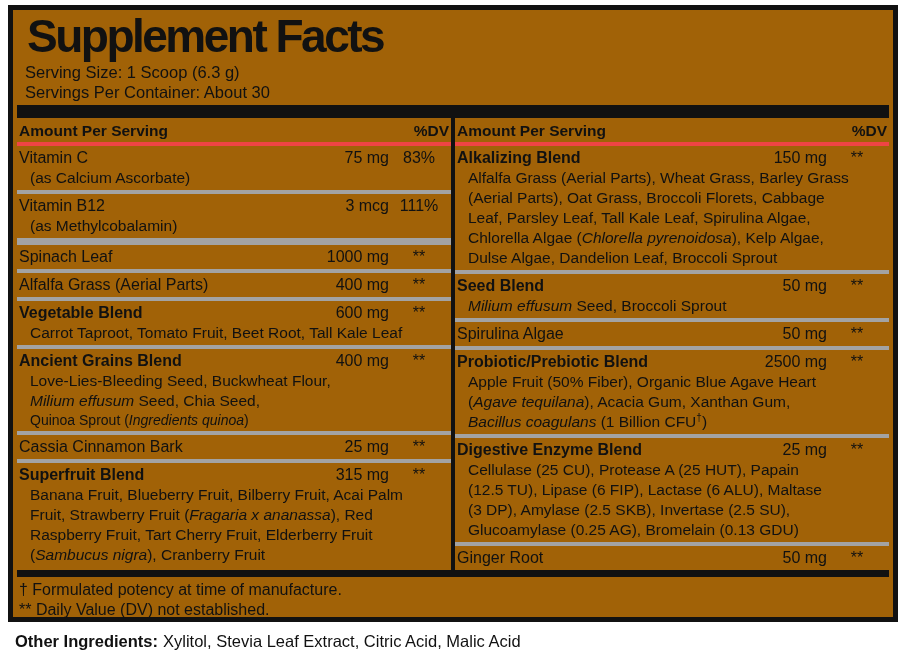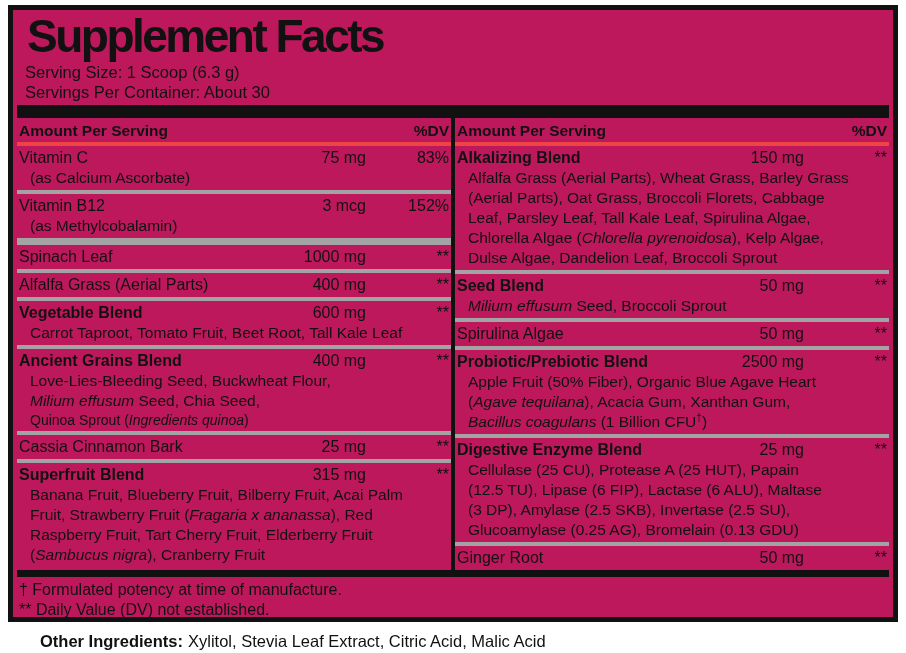--- a/index.html
+++ b/index.html
@@ -2,21 +2,21 @@
 <html><head>
 <meta charset="utf-8">
 <style>
   html,body{margin:0;padding:0;}
   body{
     width:906px;height:653px;background:#ffffff;position:relative;
     font-family:"Liberation Sans",sans-serif;color:#111111;overflow:hidden;
   }
   .box{
     position:absolute;left:8px;top:5px;width:890px;height:617px;
-    border:5px solid #111111;box-sizing:border-box;background:#be185d;
+    border:5px solid #111111;box-sizing:border-box;background:#a16207;
     padding:0 4px;
   }
   .title{
     font-weight:bold;font-size:46px;letter-spacing:-2.5px;line-height:51px;
     margin:1px 0 0 10px;white-space:nowrap;
   }
   .serving{font-size:16.5px;line-height:20px;margin-left:8px;}
   .bar{background:#111111;}
   .bar-top{height:13px;margin-top:3px;}
   .bar-bottom{height:7px;}
@@ -28,27 +28,27 @@
     font-size:15.5px;line-height:20px;padding:3px 2px 1px;
     border-bottom:4px solid #ef4444;
   }
   .row{border-top:4px solid #a3a3a3;padding:2px 2px;}
   .row.sep-none{border-top:none;}
   .row.sep-thick{border-top-width:7px;}
   .row-main{display:flex;align-items:flex-start;line-height:20px;font-size:16px;}
   .row-name{flex:1;min-width:0;}
   .bold{font-weight:bold;}
   .row-amount{width:92px;text-align:right;flex:none;}
-  .row-dv{width:60px;text-align:right;flex:none;margin-left:23px;}
+  .row-dv{width:60px;text-align:center;flex:none;}
   .sub-line{font-size:15.5px;line-height:20px;padding-left:11px;white-space:nowrap;overflow:hidden;}
   .sub-line.small{font-size:14px;line-height:18px;}
   .i{font-style:italic;}
   .sup{font-size:10px;vertical-align:super;line-height:0;}
   .footnotes{font-size:16px;line-height:20px;padding:3px 0 0 2px;}
-  .other{position:absolute;left:15px;top:631px;font-size:16.5px;line-height:20px;margin-left:25px;}
+  .other{position:absolute;left:15px;top:631px;font-size:16.5px;line-height:20px;}
   .other .b{font-weight:bold;}
   .other .t{margin-left:5px;}
 </style>
 </head>
 <body>
 
 <div class="box">
   <div class="title">Supplement Facts</div>
   <div class="serving">Serving Size: 1 Scoop (6.3 g)</div>
   <div class="serving">Servings Per Container: About 30</div>
@@ -66,21 +66,21 @@
               <span class="row-name">Vitamin C</span>
               <span class="row-amount">75 mg</span>
               <span class="row-dv">83%</span>
             </div>
             <div class="sub-line"><span>(as Calcium Ascorbate)</span></div>
           </div>
           <div class="row sep-thin">
             <div class="row-main">
               <span class="row-name">Vitamin B12</span>
               <span class="row-amount">3 mcg</span>
-              <span class="row-dv">152%</span>
+              <span class="row-dv">111%</span>
             </div>
             <div class="sub-line"><span>(as Methylcobalamin)</span></div>
           </div>
           <div class="row sep-thick">
             <div class="row-main">
               <span class="row-name">Spinach Leaf</span>
               <span class="row-amount">1000 mg</span>
               <span class="row-dv">**</span>
             </div>
           </div>

